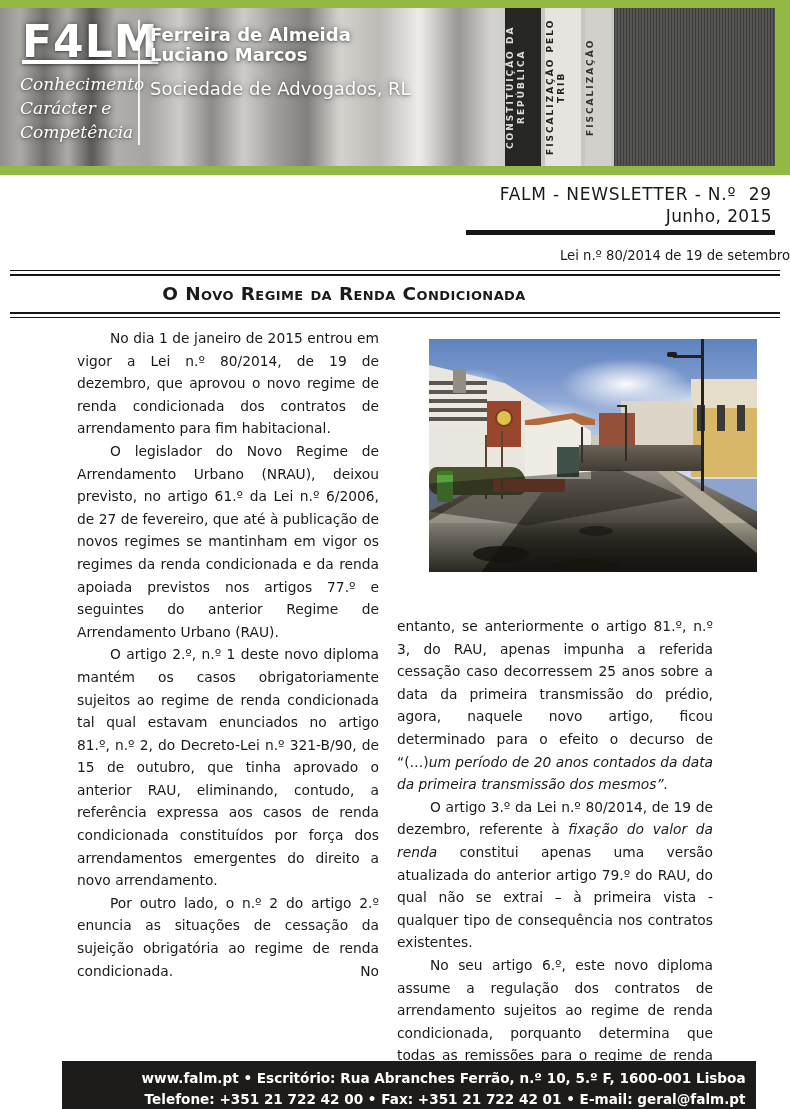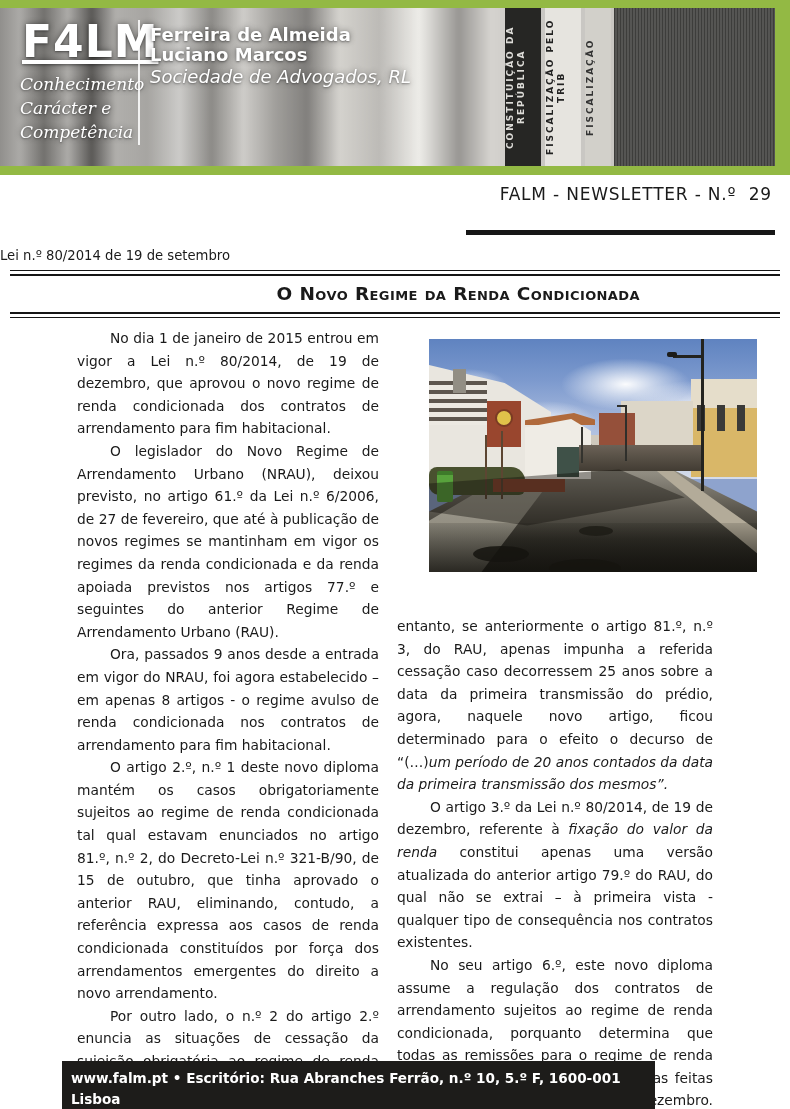--- a/index.html
+++ b/index.html
@@ -27,35 +27,35 @@
   .gedge{position:absolute;left:775px;top:0;width:15px;height:100%;background:var(--brand-green,#93b944);}
 
   .logo-block{position:absolute;left:20px;top:18px;width:420px;height:140px;color:#fff;
     text-shadow:0 0 6px rgba(0,0,0,.45),0 1px 2px rgba(0,0,0,.35);}
   .wordmark{position:absolute;left:2px;top:2px;font-size:44px;font-weight:800;letter-spacing:1px;line-height:1;text-decoration:underline;}
   .tagline{position:absolute;left:0;top:54px;font-family:"DejaVu Serif","Liberation Serif",serif;
     font-style:italic;font-size:17px;line-height:24px;}
   .vline{position:absolute;left:118px;top:2px;width:2px;height:125px;background:rgba(255,255,255,.85);}
   .firm{position:absolute;left:130px;top:7px;}
   .firm .b{font-size:18px;font-weight:bold;line-height:19.5px;}
-  .firm .sub{font-size:18px;font-weight:normal;line-height:22px;margin-top:2px;font-style:italic;}
+  .firm .sub{font-size:18px;font-weight:normal;line-height:22px;margin-top:14px;}
 
   
   .mh-title{position:absolute;left:300px;top:184px;width:472px;text-align:right;font-size:17px;
     letter-spacing:.8px;white-space:pre;}
   .mh-date{position:absolute;left:300px;top:206px;width:472px;text-align:right;font-size:17px;letter-spacing:.4px;}
   .mh-rule{position:absolute;left:466px;top:230px;width:309px;height:5px;background:var(--rule,#161616);}
 
-  .kicker{position:absolute;left:0;top:248px;width:790px;text-align:left;font-size:13.2px;}
+  .kicker{position:absolute;left:0;top:248px;width:790px;text-align:right;font-size:13.2px;}
 
   .drule{position:absolute;left:10px;width:770px;height:3px;}
   .drule.a{top:270px;border-top:1.5px solid var(--rule,#161616);border-bottom:2.5px solid var(--rule,#161616);}
   .drule.b{top:312px;border-top:2.5px solid var(--rule,#161616);border-bottom:1.5px solid var(--rule,#161616);}
-  .article-title{position:absolute;left:0;top:283px;width:640px;text-align:right;font-size:18.5px;
-    font-weight:bold;font-variant:small-caps;letter-spacing:.4px;}
+  .article-title{position:absolute;left:0;top:283px;width:640px;text-align:center;font-size:18.5px;
+    font-weight:bold;font-variant:small-caps;letter-spacing:.4px;padding-left:24px;}
 
   
   .col{position:absolute;font-size:13.8px;line-height:22.6px;}
   .col p{margin:0;text-align:justify;hyphens:manual;}
   .col p.indent{text-indent:33px;}
   .col p.jlast{text-align-last:justify;}
   .col em{font-style:italic;}
   .col-left{left:77px;top:327px;width:302px;}
   .col-right{left:397px;top:571px;width:316px;margin-top:44px;}
 
@@ -107,22 +107,22 @@
   .ph-mh2{left:120px;bottom:-5px;width:72px;height:18px;border-radius:50%;background:#15140f;opacity:.75;}
   .ph-mh3{left:150px;bottom:36px;width:34px;height:10px;border-radius:50%;background:#1b1a14;opacity:.8;}
   .ph-pole1{left:272px;top:0;width:3px;height:152px;background:#23231f;}
   .ph-arm1{left:244px;top:16px;width:30px;height:3px;background:#23231f;}
   .ph-head1{left:238px;top:13px;width:10px;height:5px;background:#1c1c1a;border-radius:2px;}
   .ph-pole2{left:196px;top:66px;width:2px;height:56px;background:#2f2f2b;}
   .ph-arm2{left:188px;top:66px;width:10px;height:2px;background:#2f2f2b;}
   .ph-pole3{left:152px;top:88px;width:2px;height:36px;background:#34332e;}
 
   
-  .footer{position:absolute;left:62px;top:1061px;width:593px;height:48px;background:var(--footer-bg,#1d1c1a);
-    color:#fff;text-align:left;box-sizing:border-box;padding-top:7px;}
+  .footer{position:absolute;left:62px;top:1061px;width:694px;height:48px;background:var(--footer-bg,#1d1c1a);
+    color:#fff;text-align:right;box-sizing:border-box;padding-top:7px;}
   .footer .fl{font-size:14px;font-weight:bold;line-height:21px;transform:scaleX(.97);transform-origin:center;}
 </style>
 </head>
 <body>
 
 <div class="page">
 
   <header class="banner">
     <div class="gbar top"></div>
     <div class="books">
@@ -147,31 +147,31 @@
       <div class="firm">
         <div class="b">Ferreira de Almeida</div>
         <div class="b">Luciano Marcos</div>
         <div class="sub">Sociedade de Advogados, RL</div>
       </div>
     </div>
     <div class="gbar bottom"></div>
   </header>
 
   <div class="mh-title">FALM - NEWSLETTER - N.º  29</div>
+  <div class="mh-date">Junho, 2015</div>
   <div class="mh-rule"></div>
 
   <div class="kicker">Lei n.º 80/2014 de 19 de setembro</div>
   <div class="drule a"></div>
   <div class="article-title">O Novo Regime da Renda Condicionada</div>
   <div class="drule b"></div>
 
   <div class="col col-left">
       <p class="indent"><span>No dia 1 de janeiro de 2015 entrou em vigor a Lei n.º 80/2014, de 19 de dezembro, que aprovou o novo regime de renda condicio­nada dos contratos de arrendamento para fim habitacional.</span></p>
       <p class="indent"><span>O legislador do Novo Regime de Arrenda­mento Urbano (NRAU), deixou previsto, no artigo 61.º da Lei n.º 6/2006, de 27 de feve­reiro, que até à publicação de novos regimes se mantinham em vigor os regimes da renda condicionada e da renda apoiada previstos nos artigos 77.º e seguintes do anterior Regime de Arrendamento Urbano (RAU).</span></p>
-      <p class="indent"><span>Ora, passados 9 anos desde a entrada em vigor do NRAU, foi agora estabelecido – em apenas 8 artigos - o regime avulso de renda condicionada nos contratos de arrendamento para fim habitacional.</span></p>
       <p class="indent"><span>O artigo 2.º, n.º 1 deste novo diploma mantém os casos obrigatoriamente sujeitos ao regime de renda condicionada tal qual esta­vam enunciados no artigo 81.º, n.º 2, do Decreto-Lei n.º 321-B/90, de 15 de outubro, que tinha aprovado o anterior RAU, eliminan­do, contudo, a referência expressa aos casos de renda condicionada constituídos por força dos arrendamentos emergentes do direito a novo arrendamento.</span></p>
       <p class="indent jlast"><span>Por outro lado, o n.º 2 do artigo 2.º enun­cia as situações de cessação da sujeição obri­gatória ao regime de renda condicionada. No</span></p>
     </div>
   <div class="col col-right">
       <p class=""><span>entanto, se anteriormente o artigo 81.º, n.º 3, do RAU, apenas impunha a referida cessação caso decorressem 25 anos sobre a data da pri­meira transmissão do prédio, agora, naquele novo artigo, ficou determinado para o efeito o decurso de “(…)</span><em>um período de 20 anos contados da data da primeira transmissão dos mesmos”.</em></p>
       <p class="indent"><span>O artigo 3.º da Lei n.º 80/2014, de 19 de dezembro, referente à </span><em>fixação do valor da renda</em><span> constitui apenas uma versão atualizada do ante­rior artigo 79.º do RAU, do qual não se extrai – à primeira vista - qualquer tipo de consequência nos contratos existentes.</span></p>
       <p class="indent jlast"><span>No seu artigo 6.º, este novo diploma assume a regulação dos contratos de arrendamento sujeitos ao regime de renda condicionada, por­quanto determina que todas as remissões para o regime de renda condicionada devem ser consi­deradas feitas para a Lei n.º 80/2014, de 19 de dezembro. Não obstante, e em paralelo, no arti-</span></p>
     </div>
 
   <figure class="photo">

